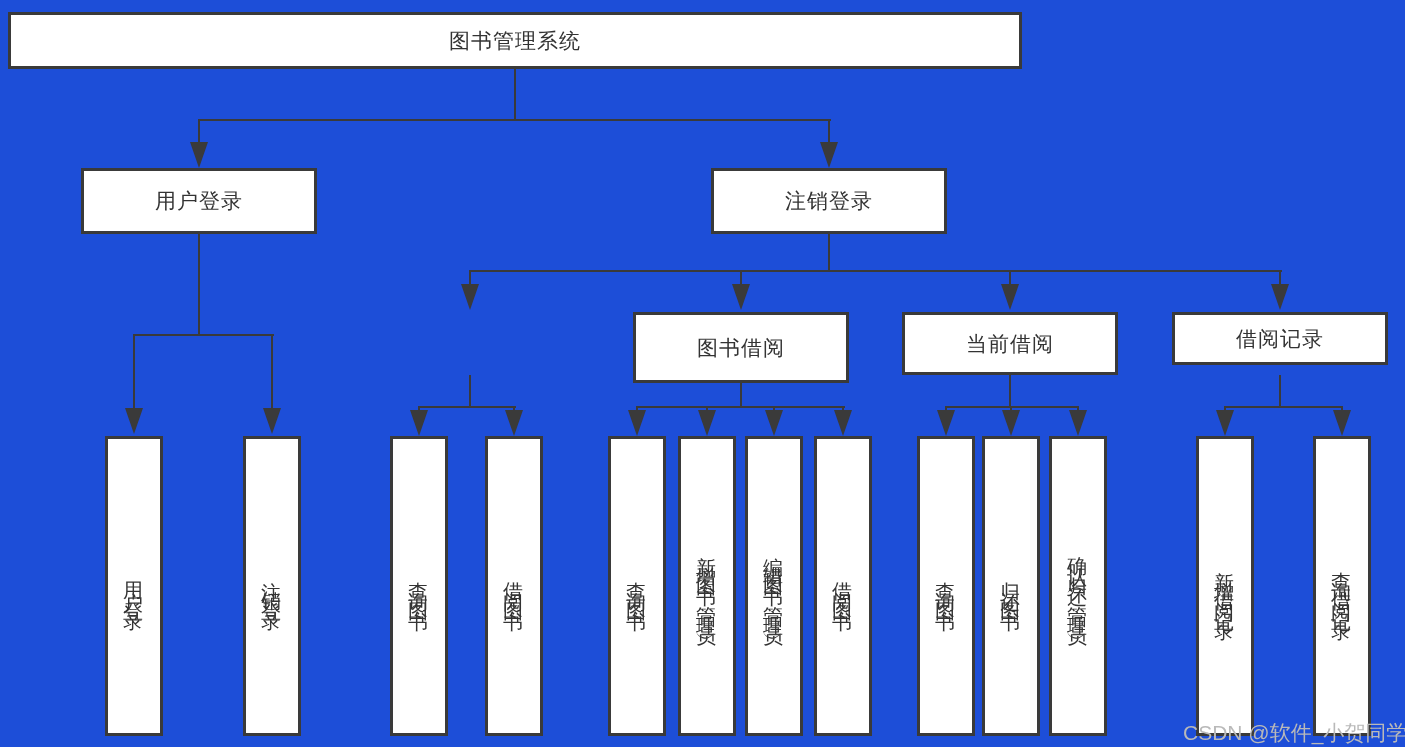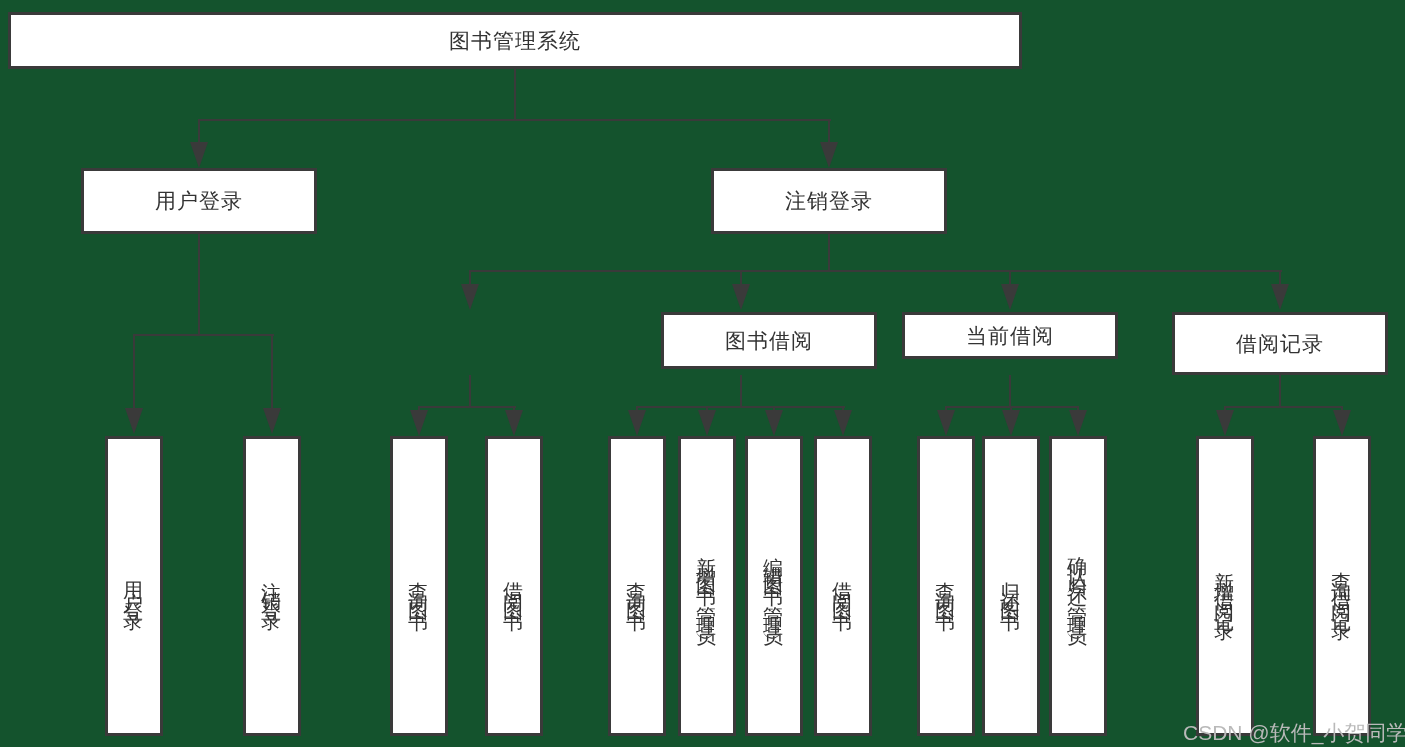--- a/index.html
+++ b/index.html
@@ -3,21 +3,21 @@
 <meta charset="utf-8">
 <style>
   :root{
     --line:#3a3a3a;
     --text:#333333;
     --wm:#b9b9b9;
   }
   *{margin:0;padding:0;}
   html,body{width:1405px;height:747px;background:#ffffff;overflow:hidden;}
   body{font-family:"Liberation Sans","DejaVu Sans",sans-serif;color:var(--text);}
-  .canvas{position:relative;width:1405px;height:747px;background:#14532d;}
+  .canvas{position:relative;width:1405px;height:747px;background:#1d4ed8;}
   .node{
     position:absolute;
     background:#ffffff;
     border:3px solid var(--line);
     box-sizing:border-box;
     display:flex;align-items:center;justify-content:center;
   }
   .hlabel{font-size:21px;color:var(--text);letter-spacing:1px;white-space:nowrap;}
   .vtext{
     writing-mode:vertical-rl;
@@ -107,27 +107,27 @@
     <span class="hlabel">图书管理系统</span>
   </div>
 
   <div class="node" style="left:81px;top:168px;width:236px;height:66px;">
     <span class="hlabel">用户登录</span>
   </div>
   <div class="node" style="left:711px;top:168px;width:236px;height:66px;">
     <span class="hlabel">注销登录</span>
   </div>
 
-  <div class="node" style="left:633px;top:312px;width:216px;height:57px;margin-left:28px;">
+  <div class="node" style="left:633px;top:312px;width:216px;height:71px;">
     <span class="hlabel">图书借阅</span>
   </div>
-  <div class="node" style="left:902px;top:312px;width:216px;height:47px;">
+  <div class="node" style="left:902px;top:312px;width:216px;height:63px;">
     <span class="hlabel">当前借阅</span>
   </div>
-  <div class="node" style="left:1172px;top:312px;width:216px;height:63px;">
+  <div class="node" style="left:1172px;top:312px;width:216px;height:53px;">
     <span class="hlabel">借阅记录</span>
   </div>
 
   <div class="node" style="left:105px;top:436px;width:58px;height:300px;">
     <span class="vtext">用户登录</span>
   </div>
   <div class="node" style="left:243px;top:436px;width:58px;height:300px;">
     <span class="vtext">注销登录</span>
   </div>
 

